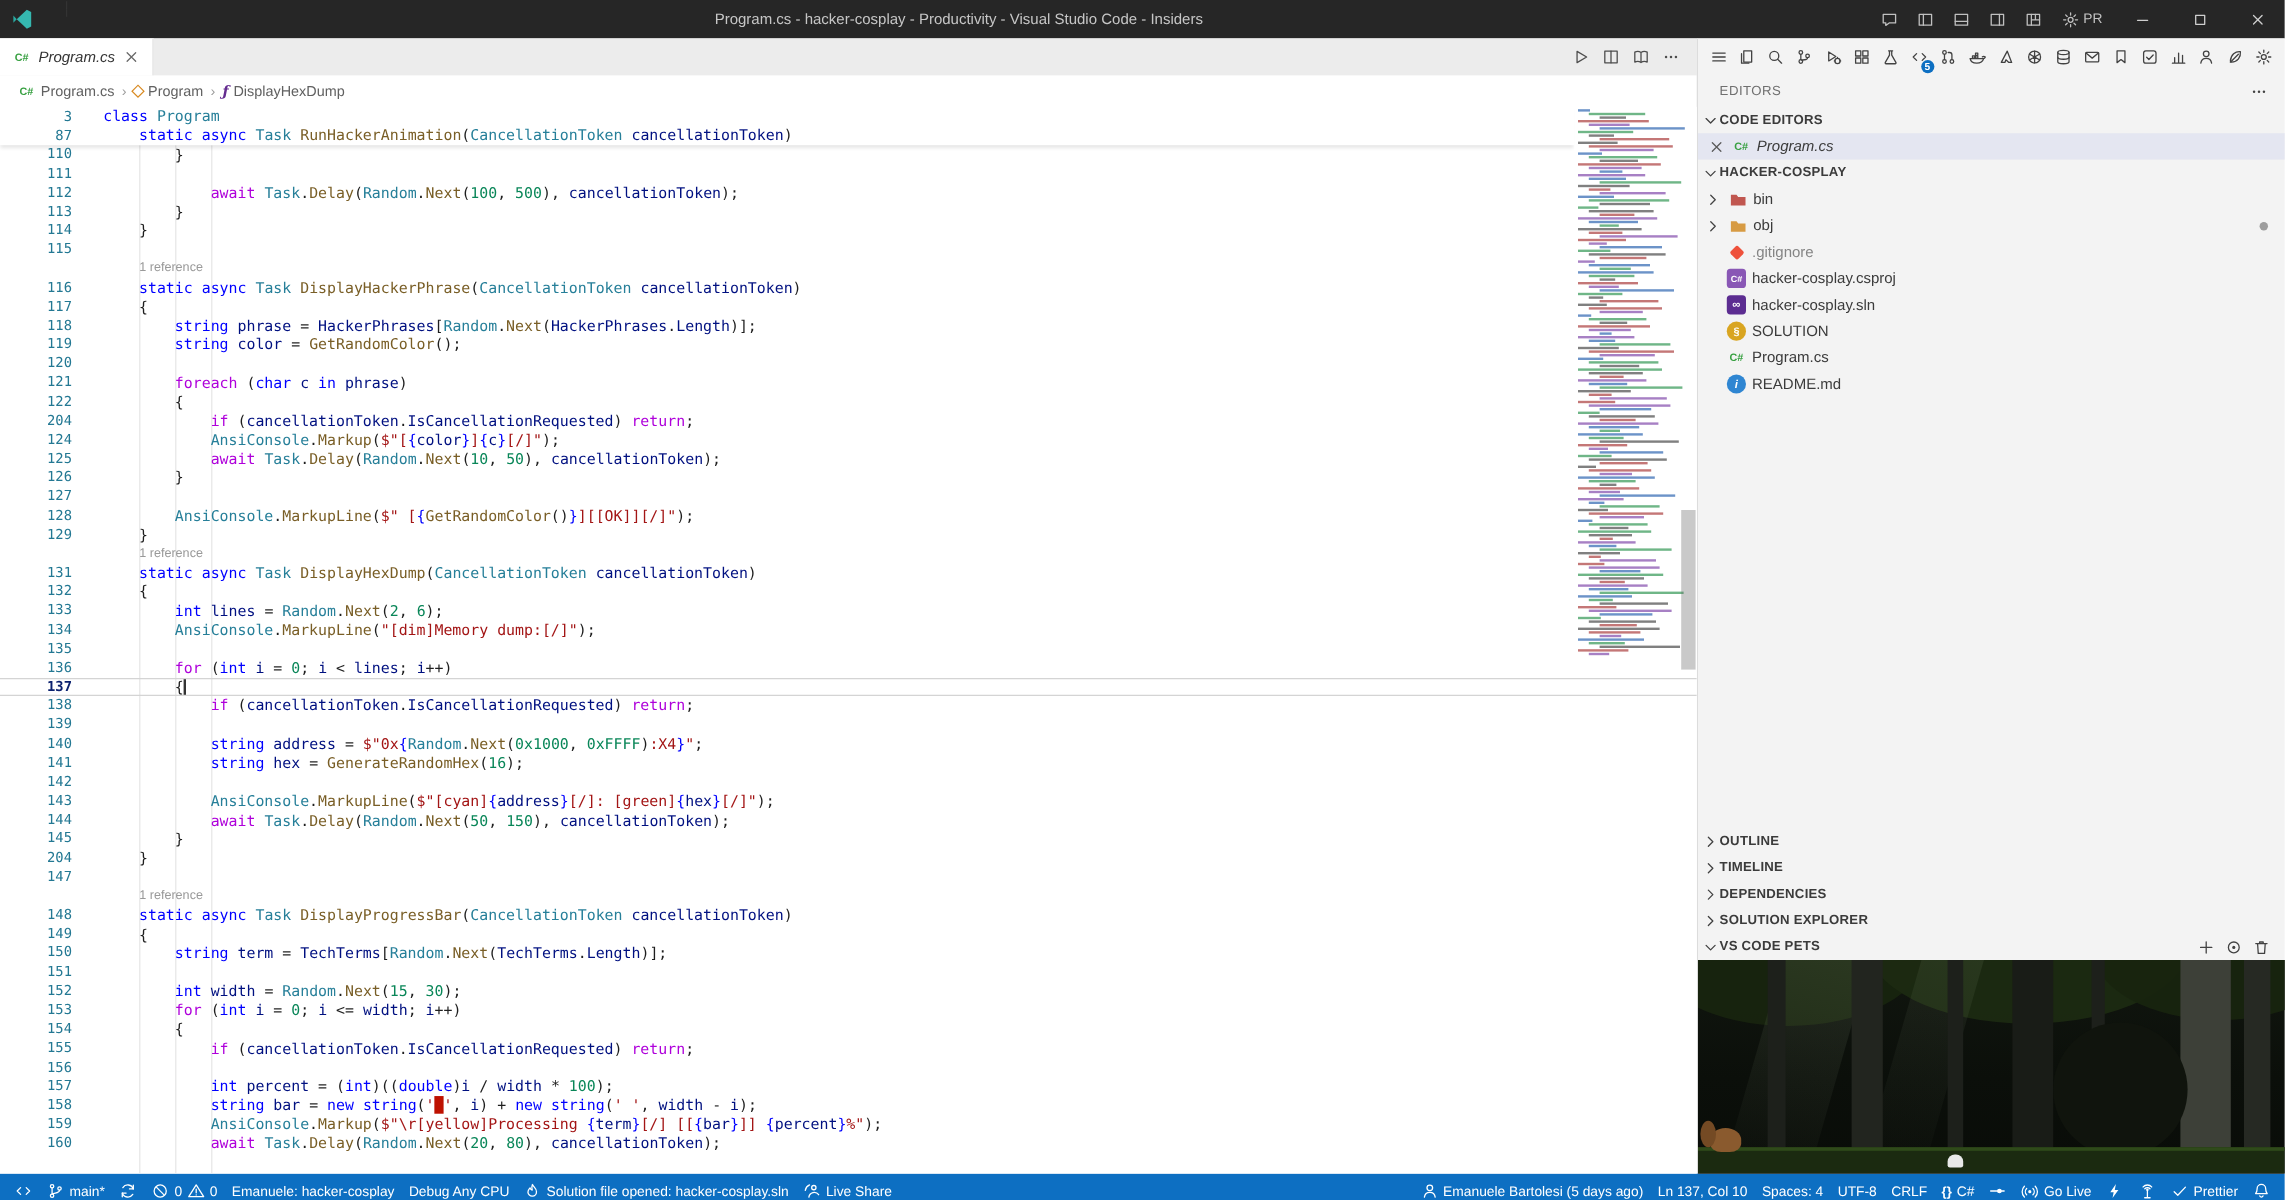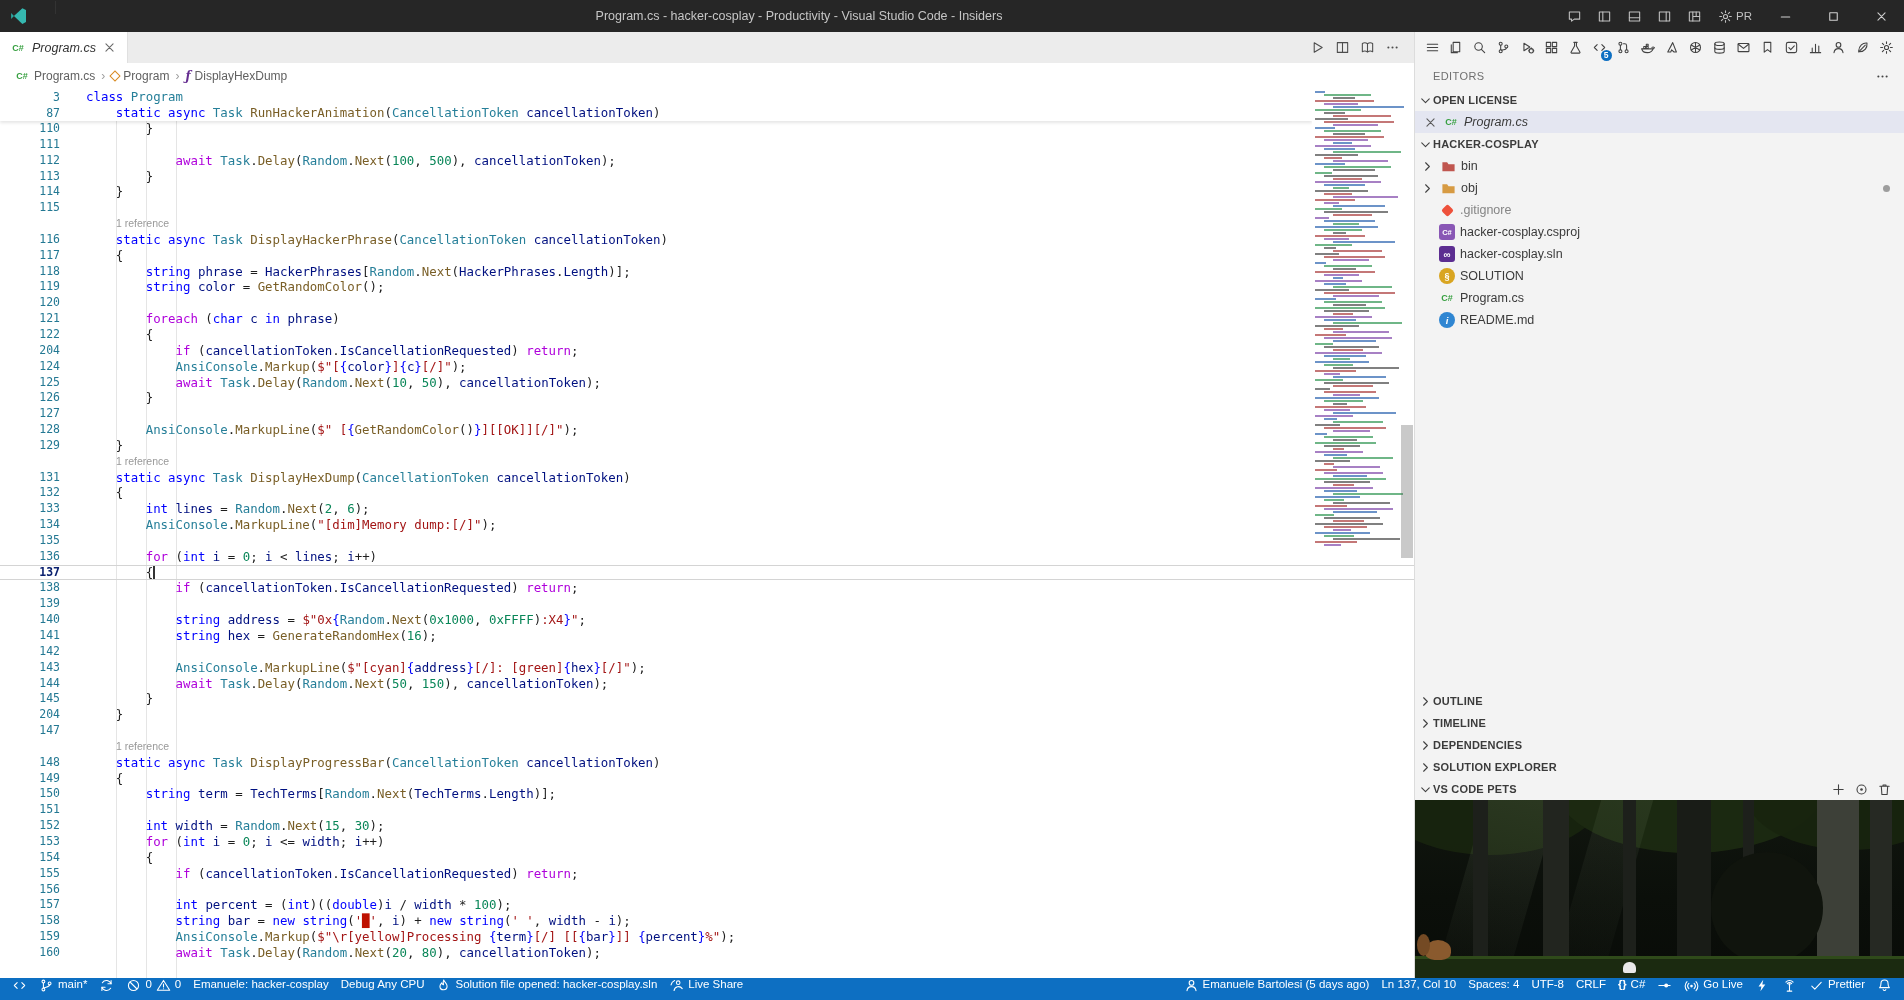--- a/index.html
+++ b/index.html
@@ -111,21 +111,21 @@
   .ground{position:absolute;left:0;right:0;bottom:0;height:22px;background:#1b2a10;border-top:3px solid #2f4a1a}
   .pet{position:absolute}
   .squirrel .body{width:26px;height:20px;background:#8a5a2e;border-radius:55% 55% 40% 40%}
   .squirrel .tail{position:absolute;left:-8px;top:-6px;width:13px;height:22px;background:#744a24;border-radius:50%}
   .squirrel{left:10px;bottom:18px}
   .ghost{left:208px;bottom:5px;width:13px;height:11px;background:#e9e9e9;border-radius:6px 6px 2px 2px}
 
   
   .statusbar{height:22px;flex:0 0 22px;background:var(--c-status_bar,#0d6fc2);color:#fff;display:flex;align-items:center;justify-content:space-between;font-size:11.5px;padding:0 6px}
   .sb-group{display:flex;align-items:center;height:100%}
-  .sb-item{display:flex;align-items:flex-start;gap:4px;padding:0 6px;height:100%;white-space:nowrap}
+  .sb-item{display:flex;align-items:flex-end;gap:4px;padding:0 6px;height:100%;white-space:nowrap}
   .sb-ic{display:flex;align-items:center}
   .sb-ic svg{width:13px;height:13px}
   .braces-txt{font-weight:700;font-size:11px}
 </style>
 </head>
 <body>
 
 <div class="app">
 
   <header class="titlebar">
@@ -618,21 +618,21 @@
             </svg>
           </span>
       </div>
 
       <div class="sect">
         <span class="chev">
             <svg viewBox="0 0 16 16" fill="none" stroke="currentColor" stroke-width="1.15" stroke-linecap="round" stroke-linejoin="round" style="width:15px;height:15px">
               <path d="M4 6.2l4 4 4-4"></path>
             </svg>
           </span>
-        <span class="sect-label">OPEN LICENSE</span>
+        <span class="sect-label">CODE EDITORS</span>
       </div>
       <div class="oe-row">
         <span class="oe-close">
             <svg viewBox="0 0 16 16" fill="none" stroke="currentColor" stroke-width="1.15" stroke-linecap="round" stroke-linejoin="round" style="width:15px;height:15px">
               <path d="M4.2 4.2l7.6 7.6M11.8 4.2l-7.6 7.6"></path>
             </svg>
           </span>
         <span class="fic txtcs">C#</span>
         <span class="oe-label">Program.cs</span>
       </div>

